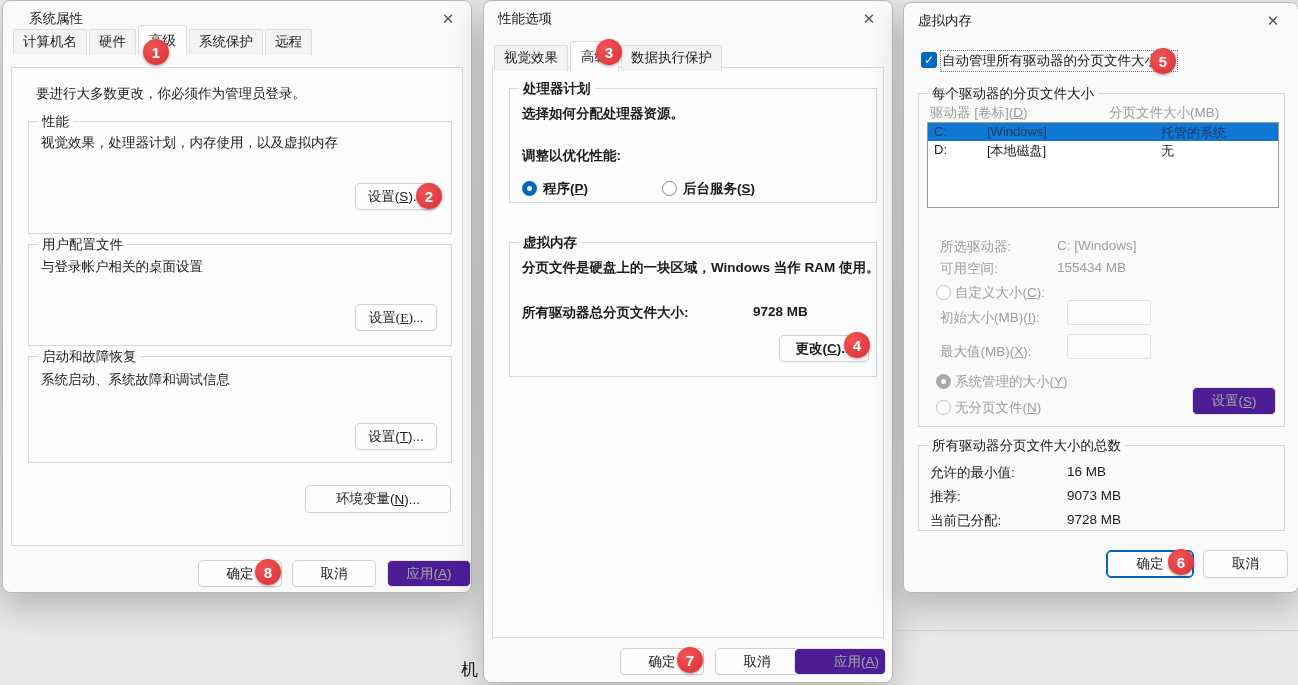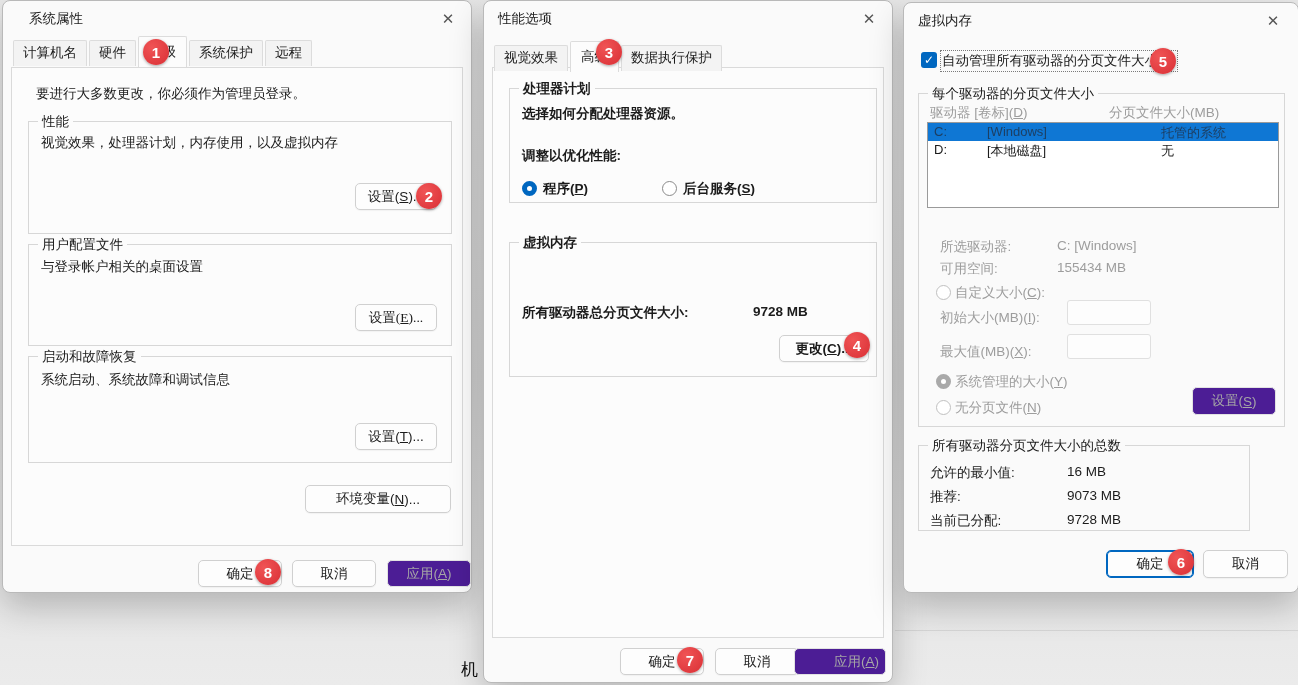--- a/index.html
+++ b/index.html
@@ -54,21 +54,21 @@
 </head>
 <body>
 
 <span class="txt" style="left:461px;top:658px;font-size:17px;color:#111;">机</span>
 <div class="bgline" style="left:895px;top:630px;width:403px;"></div>
 
 <div class="dlg" style="left:2px;top:0;width:468px;height:591px;">
   <span class="dlg-title" style="left:26px;text-align:center;">系统属性</span>
   <span class="close">✕</span>
 
-  <div class="tabstrip" style="left:10px;top:35px;">
+  <div class="tabstrip" style="left:10px;top:24px;">
     <span class="tab">计算机名</span>
     <span class="tab">硬件</span>
     <span class="tab active">高级</span>
     <span class="tab">系统保护</span>
     <span class="tab">远程</span>
   </div>
 
   <div class="page" style="left:8px;top:66px;width:452px;height:479px;">
     <span class="txt" style="left:24px;top:17px;">要进行大多数更改，你必须作为管理员登录。</span>
 
@@ -114,20 +114,21 @@
       <span class="txt" style="left:12px;top:16px;">选择如何分配处理器资源。</span>
       <span class="txt" style="left:12px;top:58px;">调整以优化性能:</span>
       <span class="radio sel" style="left:12px;top:92px;"></span>
       <span class="txt mnemonic" style="left:33px;top:91px;">程序(<u>P</u>)</span>
       <span class="radio" style="left:152px;top:92px;"></span>
       <span class="txt mnemonic" style="left:173px;top:91px;">后台服务(<u>S</u>)</span>
     </div>
 
     <div class="grp" style="left:16px;top:174px;width:368px;height:135px;">
       <span class="grp-label">虚拟内存</span>
+      <span class="txt" style="left:12px;top:16px;">分页文件是硬盘上的一块区域，Windows 当作 RAM 使用。</span>
       <span class="txt" style="left:12px;top:61px;">所有驱动器总分页文件大小:</span>
       <span class="txt" style="left:243px;top:61px;">9728 MB</span>
       <div class="btn mnemonic" style="right:7px;top:92px;width:90px;height:27px;">更改(<u>C</u>)...</div>
     </div>
   </div>
 
   <div class="btn" style="left:136px;top:647px;width:84px;height:27px;">确定</div>
   <div class="btn" style="left:231px;top:647px;width:84px;height:27px;">取消</div>
   <div class="btn disabled mnemonic" style="left:310px;top:647px;width:92px;height:27px;padding-left:33px;">应用(<u>A</u>)</div>
 </div>
@@ -174,21 +175,21 @@
 
     <span class="radio sel dis" style="left:17px;top:280px;"></span>
     <span class="txt gray mnemonic" style="left:36px;top:279px;">系统管理的大小(<u>Y</u>)</span>
 
     <span class="radio dis" style="left:17px;top:306px;"></span>
     <span class="txt gray mnemonic" style="left:36px;top:305px;">无分页文件(<u>N</u>)</span>
 
     <div class="btn disabled mnemonic" style="left:273px;top:293px;width:84px;height:28px;">设置(<u>S</u>)</div>
   </div>
 
-  <div class="grp" style="left:14px;top:442px;width:332px;height:86px;">
+  <div class="grp" style="left:14px;top:442px;width:367px;height:86px;">
     <span class="grp-label">所有驱动器分页文件大小的总数</span>
     <span class="txt" style="left:11px;top:18px;">允许的最小值:</span>
     <span class="txt" style="left:148px;top:18px;">16 MB</span>
     <span class="txt" style="left:11px;top:42px;">推荐:</span>
     <span class="txt" style="left:148px;top:42px;">9073 MB</span>
     <span class="txt" style="left:11px;top:66px;">当前已分配:</span>
     <span class="txt" style="left:148px;top:66px;">9728 MB</span>
   </div>
 
   <div class="btn default" style="left:202px;top:547px;width:88px;height:28px;">确定</div>

